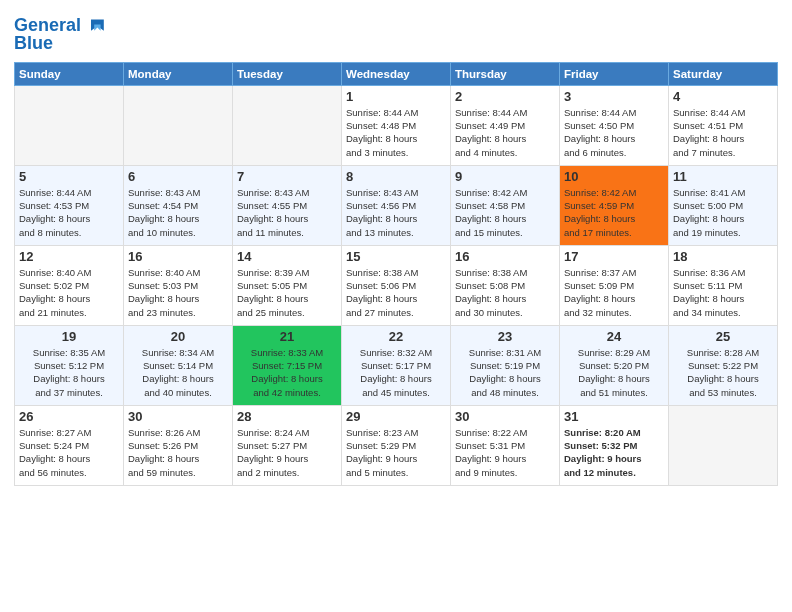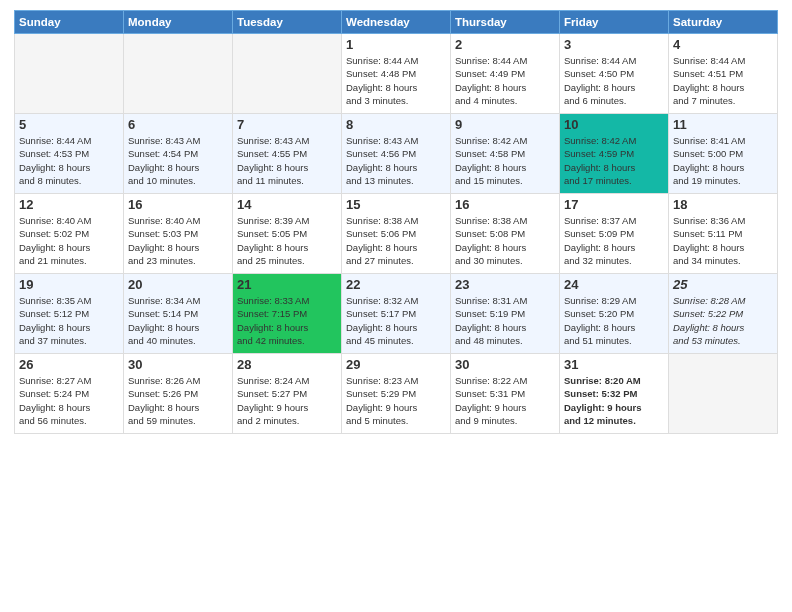--- a/index.html
+++ b/index.html
@@ -91,20 +91,40 @@
       line-height: 1.4;
     }
     .empty-cell {
       background: #f5f5f5 !important;
     }
   </style>
 </head>
 <body>
 
 <div class="container">
+  <div class="header-row">
+    <div class="logo">
+      <div>
+        <div style="display:flex;align-items:center;">
+          <span class="logo-text">
+            <span>General</span>
+          </span>
+          <svg class="logo-icon" viewBox="0 0 30 24">
+            <path d="M10 4 L26 4 L26 18 L18 12 L10 18 Z" fill="#1a6bb5"></path>
+            <path d="M14 10 L22 10 L22 18 L18 14 L14 18 Z" fill="#5aace8"></path>
+          </svg>
+        </div>
+        <div class="logo-text" style="color:#1a6bb5; font-size:18px; margin-top:-4px;">Blue</div>
+      </div>
+    </div>
+    <div class="title-block">
+      <div class="month-title"></div>
+      <div class="location"></div>
+    </div>
+  </div>
 
   <table class="calendar">
     <thead>
       <tr>
       <th>Sunday</th>
           <th>Monday</th>
           <th>Tuesday</th>
           <th>Wednesday</th>
           <th>Thursday</th>
           <th>Friday</th>
@@ -174,21 +194,21 @@
 Daylight: 8 hours
 and 13 minutes.</div>
           </td>
           <td style="background: rgb(240, 246, 255);">
             <span class="day-number">9</span>
             <div class="day-info" style="white-space: pre-line;">Sunrise: 8:42 AM
 Sunset: 4:58 PM
 Daylight: 8 hours
 and 15 minutes.</div>
           </td>
-          <td style="background: #14b8a6;">
+          <td style="background: #f97316;">
             <span class="day-number">10</span>
             <div class="day-info" style="white-space: pre-line;">Sunrise: 8:42 AM
 Sunset: 4:59 PM
 Daylight: 8 hours
 and 17 minutes.</div>
           </td>
           <td style="background: rgb(240, 246, 255);">
             <span class="day-number">11</span>
             <div class="day-info" style="white-space: pre-line;">Sunrise: 8:41 AM
 Sunset: 5:00 PM
@@ -240,21 +260,21 @@
 and 32 minutes.</div>
           </td>
           <td style="background: rgb(255, 255, 255);">
             <span class="day-number">18</span>
             <div class="day-info" style="white-space: pre-line;">Sunrise: 8:36 AM
 Sunset: 5:11 PM
 Daylight: 8 hours
 and 34 minutes.</div>
           </td>
         </tr>
-        <tr style="background: rgb(240, 240, 240);">
+        <tr style="background: rgb(240, 240, 240); text-align: center;">
           <td style="background: rgb(240, 246, 255);">
             <span class="day-number">19</span>
             <div class="day-info" style="white-space: pre-line;">Sunrise: 8:35 AM
 Sunset: 5:12 PM
 Daylight: 8 hours
 and 37 minutes.</div>
           </td>
           <td style="background: rgb(240, 246, 255);">
             <span class="day-number">20</span>
             <div class="day-info" style="white-space: pre-line;">Sunrise: 8:34 AM
@@ -283,21 +303,21 @@
 Daylight: 8 hours
 and 48 minutes.</div>
           </td>
           <td style="background: rgb(240, 246, 255);">
             <span class="day-number">24</span>
             <div class="day-info" style="white-space: pre-line;">Sunrise: 8:29 AM
 Sunset: 5:20 PM
 Daylight: 8 hours
 and 51 minutes.</div>
           </td>
-          <td style="background: rgb(240, 246, 255); font-style: italic;">
+          <td style="background: rgb(240, 246, 255);">
             <span class="day-number">25</span>
             <div class="day-info" style="white-space: pre-line;">Sunrise: 8:28 AM
 Sunset: 5:22 PM
 Daylight: 8 hours
 and 53 minutes.</div>
           </td>
         </tr>
         <tr>
           <td style="background: rgb(255, 255, 255);">
             <span class="day-number">26</span>

